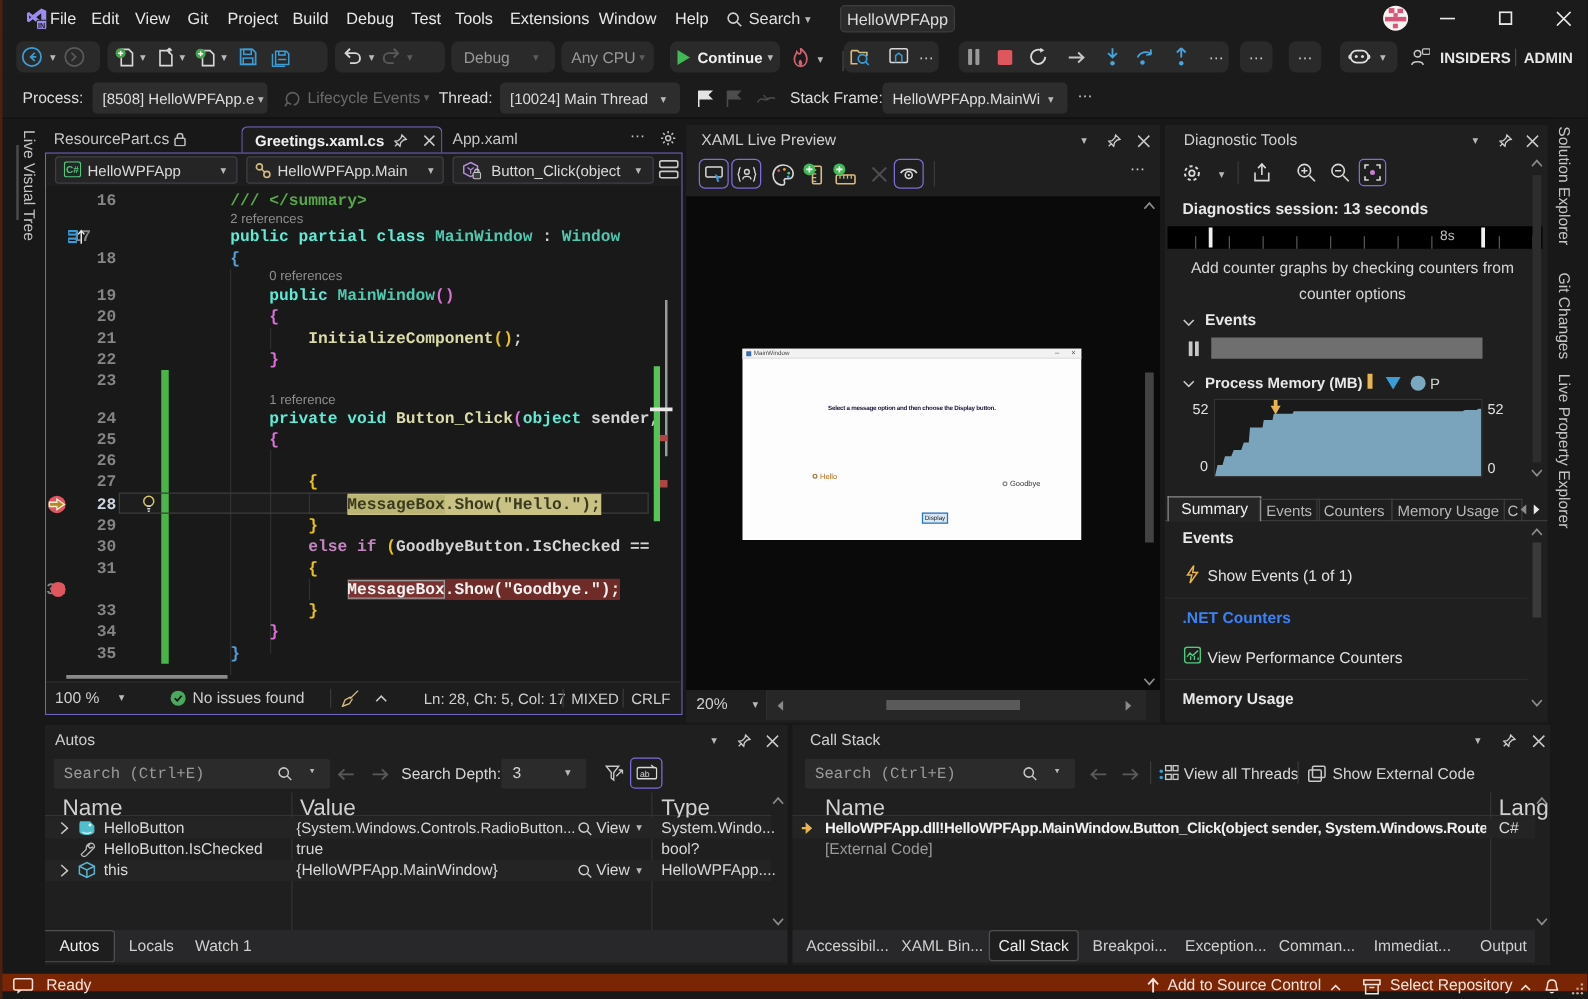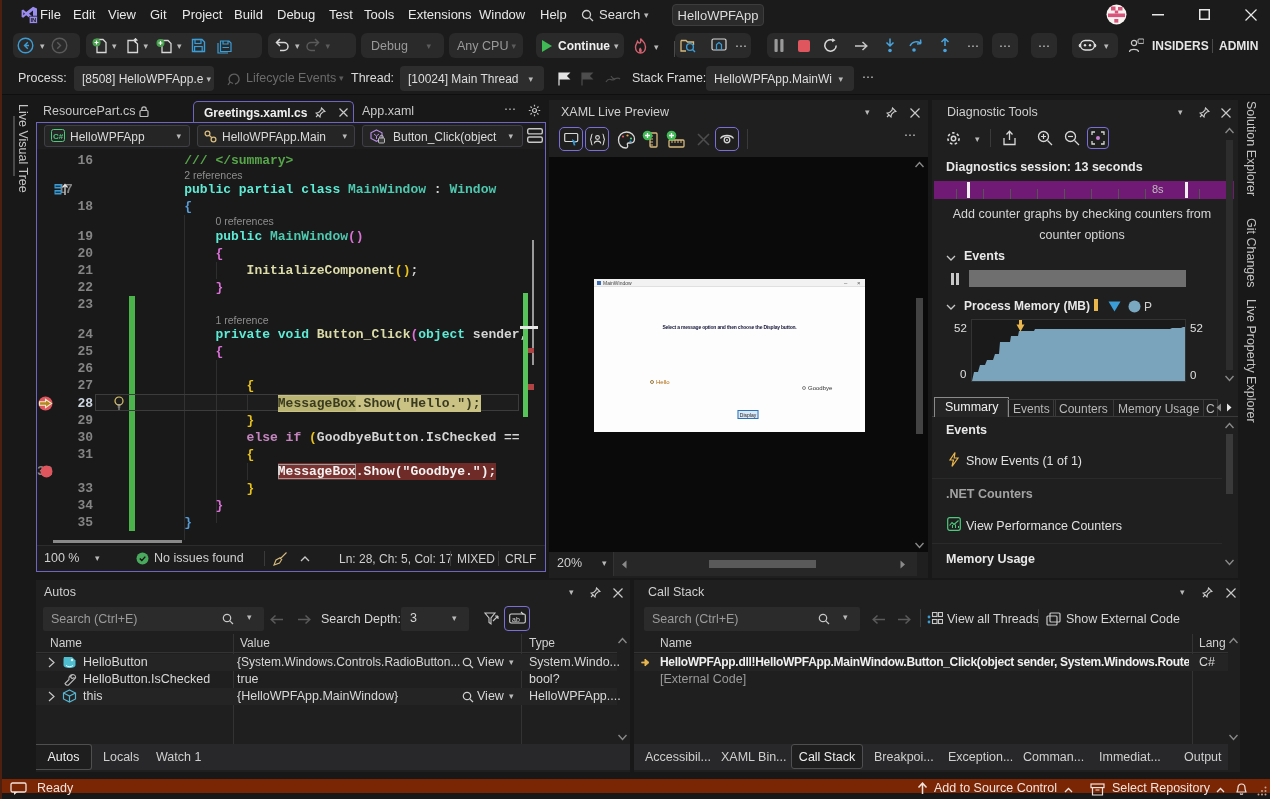--- a/index.html
+++ b/index.html
@@ -41,22 +41,22 @@
   .cf { color:#c586c0; } 
   .ty { color:#4ec9b0; } 
   .m { color:#dcdcaa; } 
   .pl { color:#d4d4d4; } 
   .b1 { color:#569cd6; } 
   .b2 { color:#da70d6; } 
   .b3 { color:#e8c21a; } 
   .cm { color:#57a64a; } 
 
   
-  .search { background:#2b2b2b; border-radius:2px; height:24px; display:flex; align-items:center; color:#9b9b9b; font-size:12.5px; padding:0 8px; }
-  .thead { font-size:12px; color:#d0d0d0; }
+  .search { background:#2b2b2b; border-radius:2px; height:24px; display:flex; align-items:center; color:#9b9b9b; font-size:12.5px; padding:0 8px;font-family:Liberation Mono, monospace; }
+  .thead { font-size:18px; color:#d0d0d0; }
   .trow { font-size:12.5px; color:#d8d8d8; }
   .btab { font-size:12.5px; color:#cfcfcf; }
 
   
   #statusbar { left:0; top:779px; width:1270px; height:14px; background:#7a2605; color:#f3e3dc; font-size:12.5px; }
 </style>
 </head>
 <body>
 <div class="abs" style="left:0;top:0;width:2px;height:799px;background:#4e2010;z-index:50"></div>
 <div id="titlebar" class="abs">
@@ -582,21 +582,21 @@
     </svg>
   <div class="abs" style="left:155px;top:27px;width:22px;height:22px;border:1px solid #7a6fd8;border-radius:4px">
     <svg width="14" height="14" viewBox="0 0 14 14" style="margin:3px auto">
         <path d="M1 4 V1 H4 M10 1 H13 V4 M13 10 V13 H10 M4 13 H1 V10" fill="none" stroke="#d8d8d8" stroke-width="1.3"></path>
         <circle cx="7" cy="7" r="2" fill="#c97fd4"></circle>
       </svg>
   </div>
 
   <span class="abs" style="left:14px;top:60px;font-size:12.5px;font-weight:bold;color:#e8e8e8">Diagnostics session: 13 seconds</span>
 
-  <div class="abs" style="left:2px;top:81px;width:300px;height:18px;background:#701a75">
+  <div class="abs" style="left:2px;top:81px;width:300px;height:18px;background:#000000">
     <div class="abs" style="left:0;top:0;width:300px;height:18px">
       <div class="abs" style="left:22px;top:8px;width:1px;height:10px;background:#555"></div>
         <div class="abs" style="left:49px;top:8px;width:1px;height:10px;background:#555"></div>
         <div class="abs" style="left:76px;top:8px;width:1px;height:10px;background:#555"></div>
         <div class="abs" style="left:103px;top:8px;width:1px;height:10px;background:#555"></div>
         <div class="abs" style="left:130px;top:8px;width:1px;height:10px;background:#555"></div>
         <div class="abs" style="left:157px;top:8px;width:1px;height:10px;background:#555"></div>
         <div class="abs" style="left:184px;top:8px;width:1px;height:10px;background:#555"></div>
         <div class="abs" style="left:211px;top:8px;width:1px;height:10px;background:#555"></div>
         <div class="abs" style="left:265px;top:8px;width:1px;height:10px;background:#555"></div>
@@ -666,21 +666,21 @@
         <path d="M1 0.5 L5.5 4.5 L1 8.5 Z" fill="#e8e8e8"></path>
       </svg>
   </div>
 
   <span class="abs" style="left:14px;top:323px;font-size:12.5px;font-weight:bold;color:#e8e8e8">Events</span>
   <svg class="abs" width="12" height="15" viewBox="0 0 12 15" style="left:16px;top:352px">
       <path d="M7 0.5 L2 8 H5.5 L4 14.5 L10 6 H6.2 Z" fill="none" stroke="#e8b64c" stroke-width="1.2"></path>
     </svg>
   <span class="abs" style="left:34px;top:354px;font-size:12.5px;color:#e0e0e0">Show Events (1 of 1)</span>
   <div class="abs" style="left:0;top:378px;width:290px;height:1px;background:#2a2a2a"></div>
-  <span class="abs" style="left:14px;top:387px;font-size:12.5px;font-weight:bold;color:#a3a3a3">.NET Counters</span>
+  <span class="abs" style="left:14px;top:387px;font-size:12.5px;font-weight:bold;color:#3b82f6">.NET Counters</span>
   <svg class="abs" width="14" height="14" viewBox="0 0 14 14" style="left:15px;top:417px">
       <rect x="0.7" y="0.7" width="12.6" height="12.6" rx="2" fill="none" stroke="#4ec97d" stroke-width="1.2"></rect>
       <path d="M2.5 8.5 L5 5.5 L7 7.5 L11.5 3.5 M11.5 9 V11 M8.5 7.5 V11 M5.5 8 V11" stroke="#4ec97d" stroke-width="1.1" fill="none"></path>
     </svg>
   <span class="abs" style="left:34px;top:419px;font-size:12.5px;color:#e0e0e0">View Performance Counters</span>
   <div class="abs" style="left:0;top:443px;width:290px;height:1px;background:#2a2a2a"></div>
   <span class="abs" style="left:14px;top:452px;font-size:12.5px;font-weight:bold;color:#e8e8e8">Memory Usage</span>
 
   <svg class="abs" width="9" height="8" viewBox="0 0 9 8" style="left:293px;top:322px">
       <path d="M0.5 6 L4.5 1.5 L8.5 6" fill="none" stroke="#8a8a8a" stroke-width="1.4"></path>

